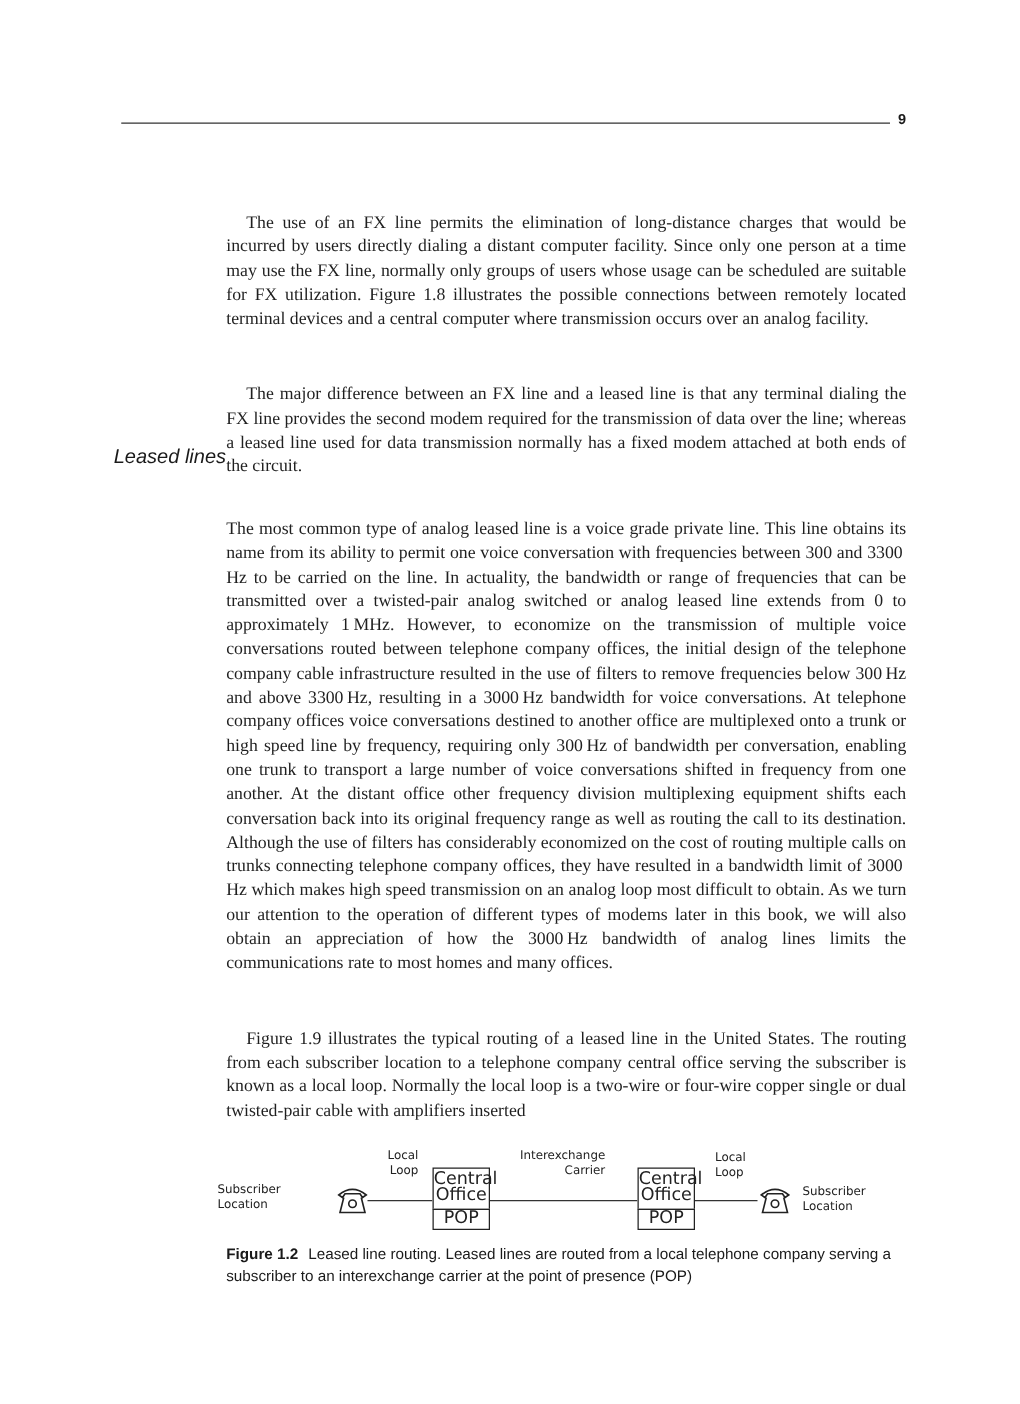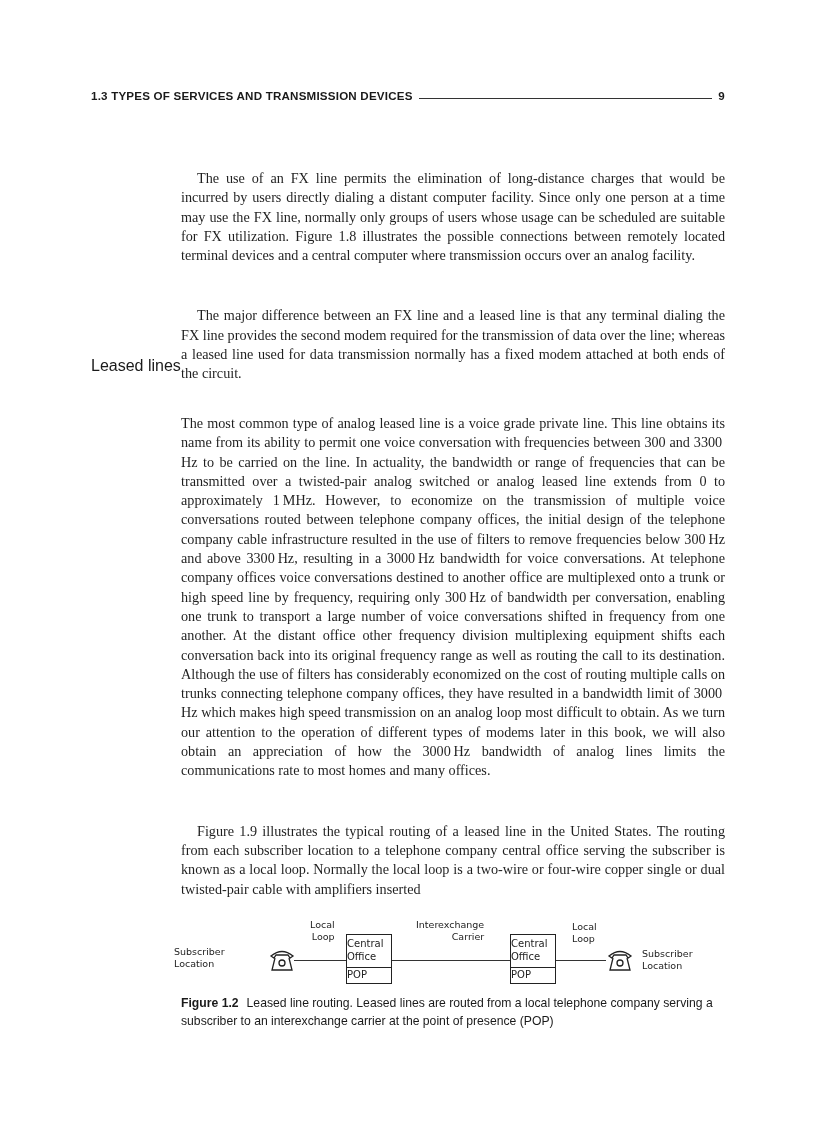--- a/index.html
+++ b/index.html
@@ -14,44 +14,43 @@
     position: absolute; left: 181px; width: 544px;
     font-family: "Liberation Serif", serif; font-size: 14.2px; line-height: 19.3px;
     text-align: justify; color: #1f1f1f;
   }
   .body-text p { margin: 0; }
   .body-text p.indent { text-indent: 16px; margin-top: 41px; }
   .sec1 { top: 128px; }
   .sec2 { top: 414px; }
   .section-heading {
     position: absolute; left: 91px; top: 357px;
-    font-family: "Liberation Sans", sans-serif; font-size: 16px; color: #1a1a1a;
+    font-family: "Liberation Sans", sans-serif; font-style: italic; font-size: 16px; color: #1a1a1a;
   }
   .figure {
     position: absolute; left: 170px; top: 915px; width: 560px; height: 75px;
     font-family: "DejaVu Sans", sans-serif; font-size: 9.5px; color: #222;
   }
   .figure .lbl { position: absolute; line-height: 12px; white-space: nowrap; }
   .figure .box {
     position: absolute; border: 1px solid #222; background: #fff;
-    text-align: left; line-height: 13px; font-size: 10px;
+    text-align: center; line-height: 13px; font-size: 14px;
   }
   .figure .line { position: absolute; height: 0; border-top: 1px solid #333; }
   .figure svg { position: absolute; }
   .caption {
     position: absolute; left: 181px; top: 995px; width: 560px;
     font-family: "Liberation Sans", sans-serif; font-size: 12.2px; line-height: 17.5px; color: #1a1a1a;
   }
   .caption .fig-label { font-weight: bold; margin-right: 8px; }
 </style>
 </head>
 <body>
 
 <div class="running-head">
-  <span>1.3 TYPES OF SERVICES AND TRANSMISSION DEVICES</span>
   <span class="rule"></span>
   <span>9</span>
 </div>
 
 <div class="body-text sec1">
   <p class="indent">The use of an FX line permits the elimination of long-distance charges that would be incurred by users directly dialing a distant computer facility. Since only one person at a time may use the FX line, normally only groups of users whose usage can be scheduled are suitable for FX utilization. Figure 1.8 illustrates the possible connections between remotely located terminal devices and a central computer where transmission occurs over an analog facility.</p>
   <p class="indent">The major difference between an FX line and a leased line is that any terminal dialing the FX line provides the second modem required for the transmission of data over the line; whereas a leased line used for data transmission normally has a fixed modem attached at both ends of the circuit.</p>
 </div>
 
 <div class="section-heading">Leased lines</div>

